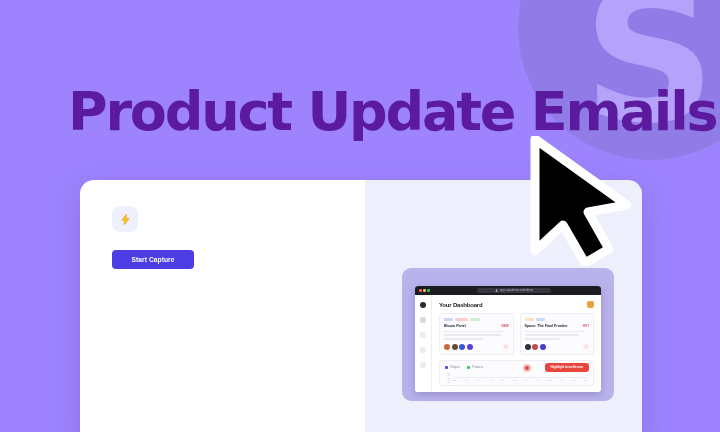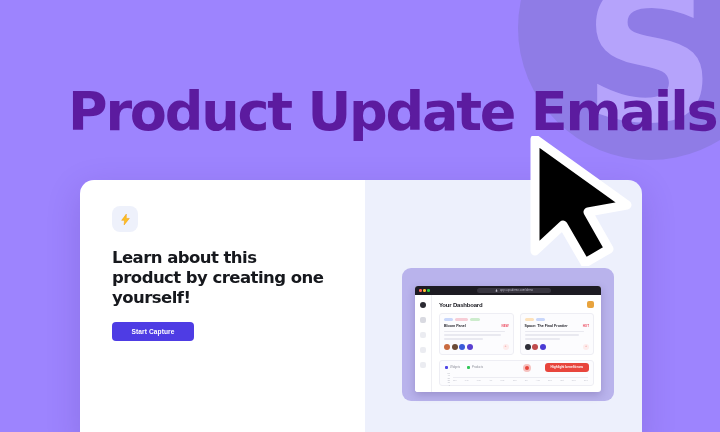--- a/index.html
+++ b/index.html
@@ -320,21 +320,20 @@
   <div class="hero-title">Product Update Emails</div>
 
   <div class="card">
 
     <div class="card-left">
       <div class="bolt-badge">
         <svg width="13" height="13" viewBox="0 0 24 24" aria-hidden="true">
           <path d="M13.5 2 L5 13.5 h5.2 L9.5 22 L19 10 h-5.6 z" fill="#fbbf24" stroke="#f59e0b" stroke-width="1" stroke-linejoin="round"></path>
         </svg>
       </div>
-      <h1 class="card-heading">Learn about this product by creating one yourself!</h1>
       <button class="cta">Start Capture</button>
     </div>
 
     <div class="card-right">
 
       <div class="device-frame">
         <div class="browser">
 
           <div class="browser-bar">
             <span class="dot r"></span>

